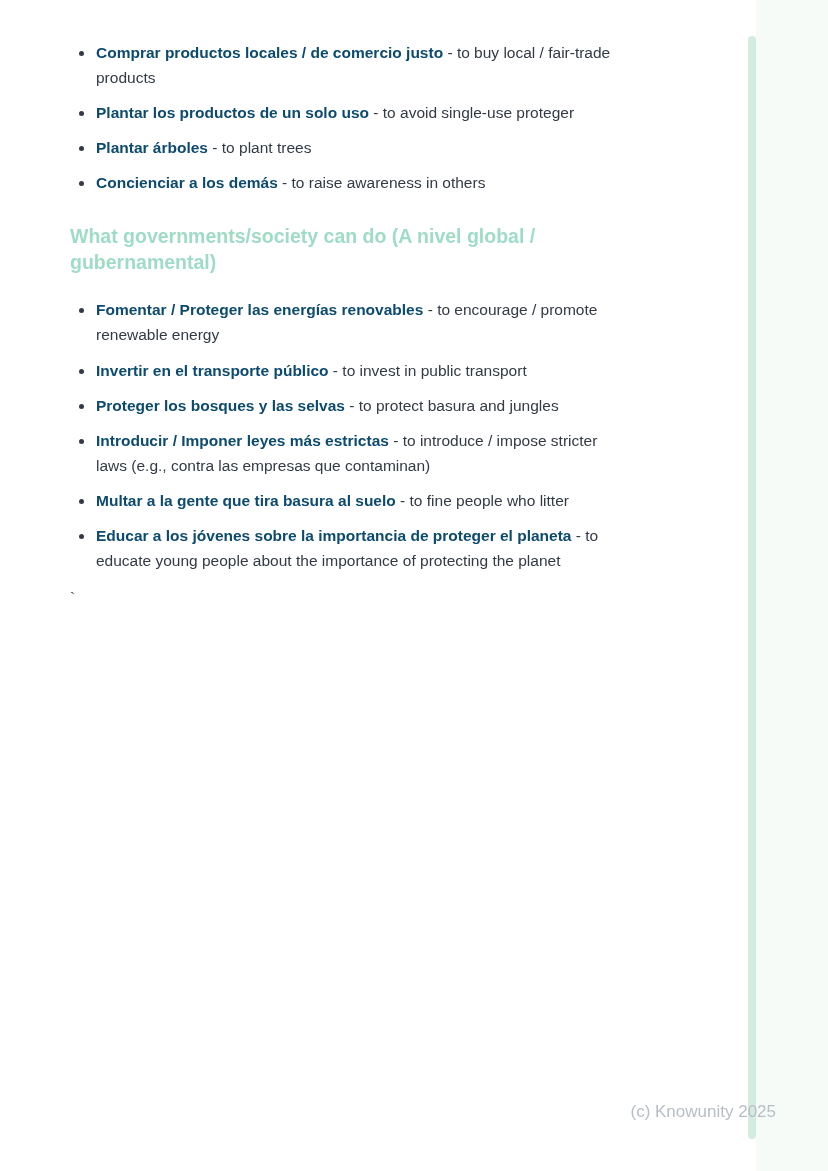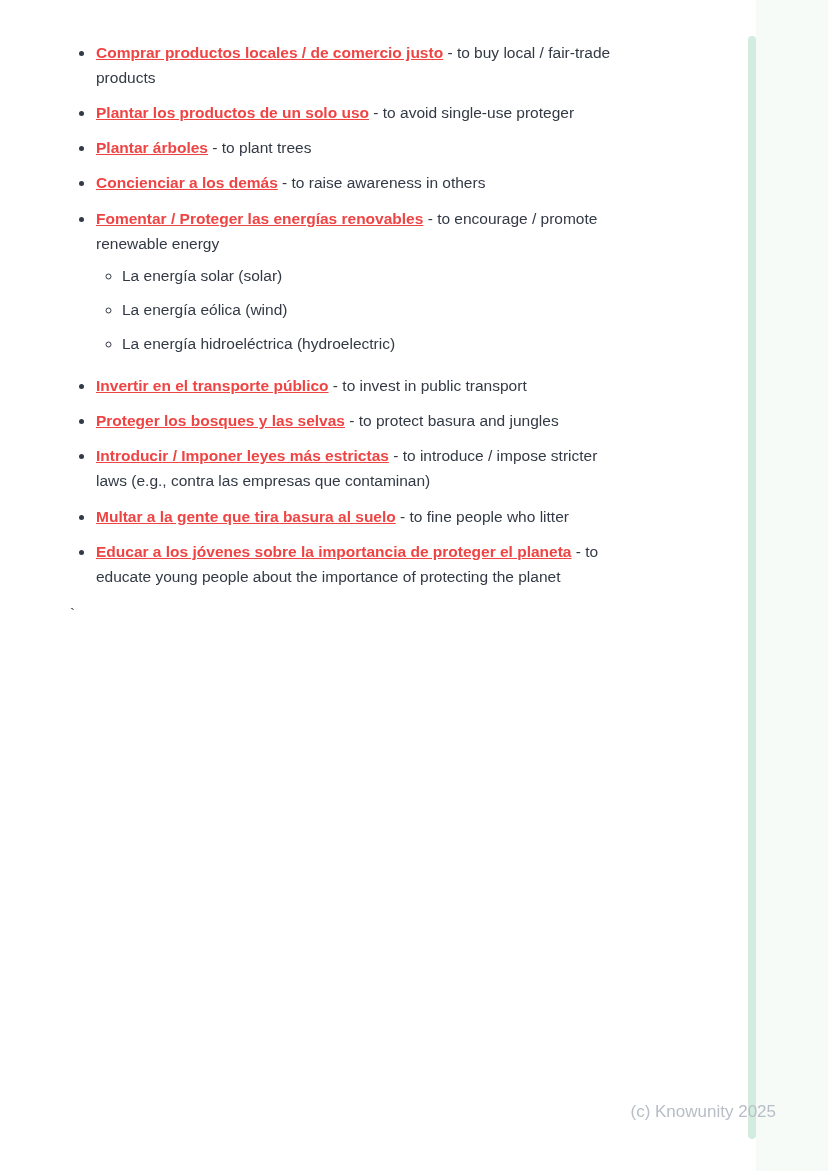--- a/index.html
+++ b/index.html
@@ -33,21 +33,21 @@
     font-size:15.5px;line-height:1.62;
   }
   ul.l1{
     list-style:disc;
     margin:0;padding:0 0 0 25px;
   }
   ul.l1 > li{
     margin:0 0 10px 0;
     padding-left:1px;
   }
-  .term{font-weight:700;color:#ef4444;text-decoration:underline;}
+  .term{font-weight:700;color:#0c4a6e;}
   h2.section-heading{
     font-size:19.5px;line-height:1.38;font-weight:700;
     color:var(--heading);
     margin:27px 0 21px 0;
   }
   ul.l2{
     list-style:circle;
     margin:7px 0 17px 0;
     padding:0 0 0 26px;
   }
@@ -82,29 +82,25 @@
         <span class="term">Plantar los productos de un solo uso</span><span> - to avoid single-use proteger</span>
       </li>
       <li>
         <span class="term">Plantar árboles</span><span> - to plant trees</span>
       </li>
       <li>
         <span class="term">Concienciar a los demás</span><span> - to raise awareness in others</span>
       </li>
     </ul>
 
+    <h2 class="section-heading">What governments/society can do (A nivel global / gubernamental)</h2>
 
     <ul class="l1">
       <li>
         <span class="term">Fomentar / Proteger las energías renovables</span><span> - to encourage / promote renewable energy</span>
-        <ul class="l2">
-          <li>La energía solar (solar)</li>
-          <li>La energía eólica (wind)</li>
-          <li>La energía hidroeléctrica (hydroelectric)</li>
-        </ul>
       </li>
       <li>
         <span class="term">Invertir en el transporte público</span><span> - to invest in public transport</span>
       </li>
       <li>
         <span class="term">Proteger los bosques y las selvas</span><span> - to protect basura and jungles</span>
       </li>
       <li>
         <span class="term">Introducir / Imponer leyes más estrictas</span><span> - to introduce / impose stricter laws (e.g., contra las empresas que contaminan)</span>
       </li>

